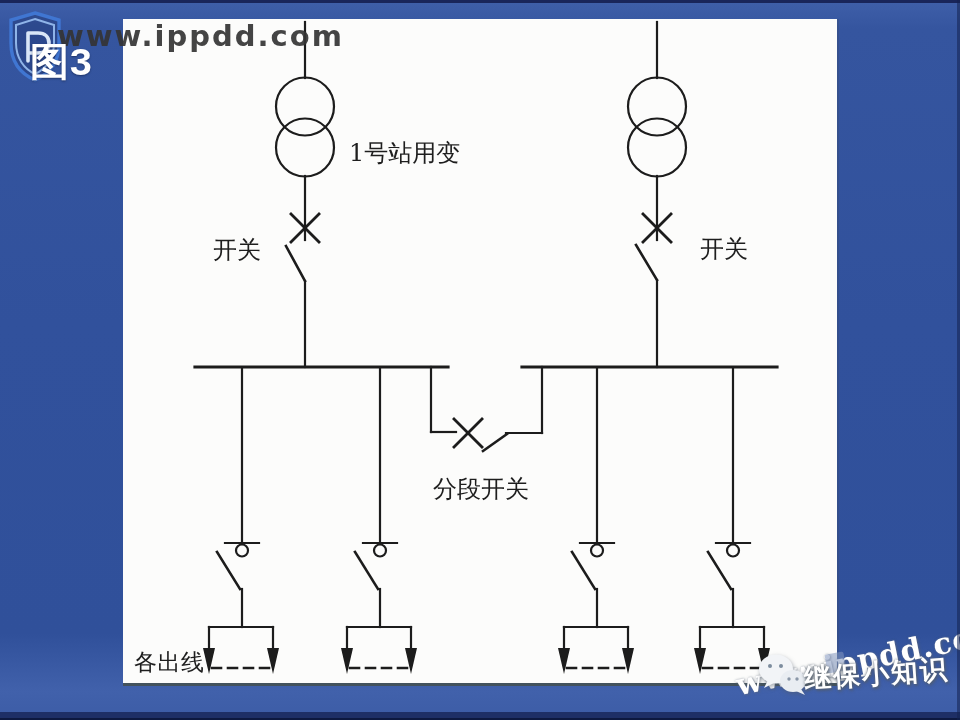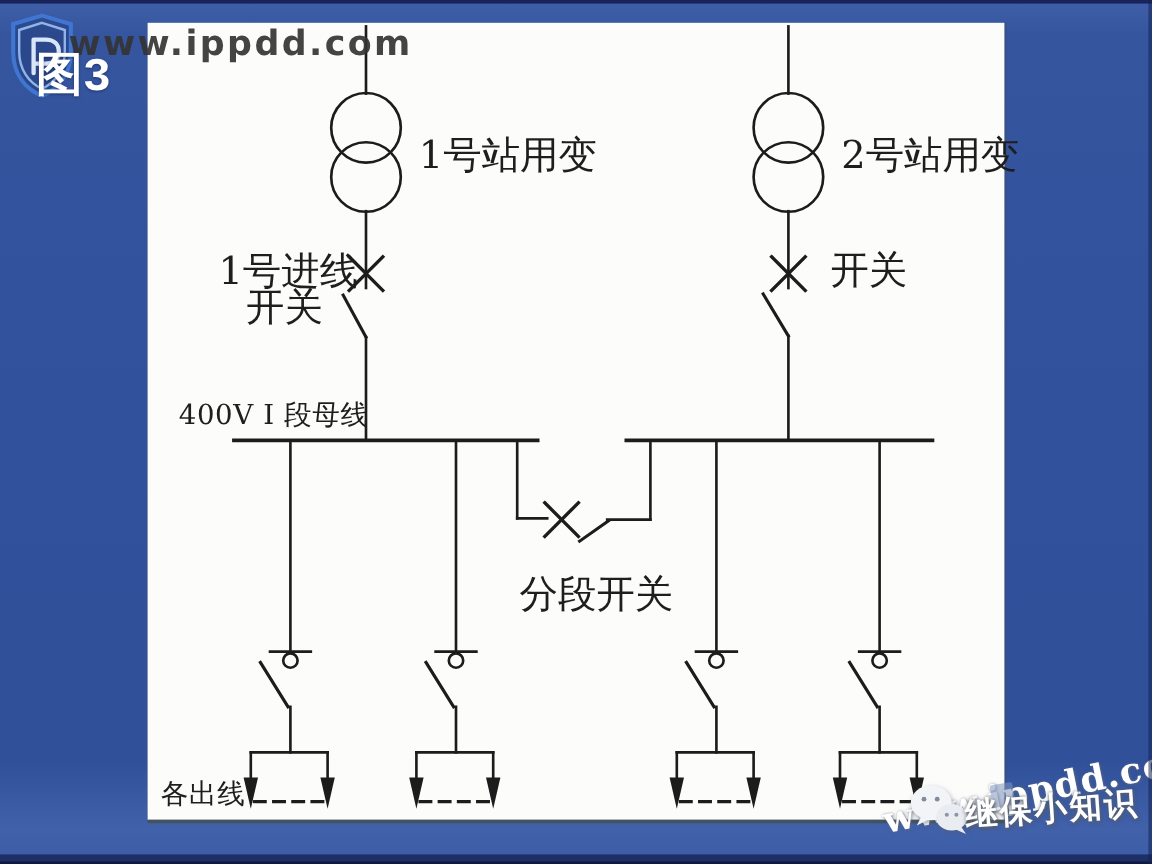--- a/index.html
+++ b/index.html
@@ -13,21 +13,21 @@
   .edge-right{position:absolute;right:0;top:0;width:3px;height:720px;background:rgba(20,34,80,.55);}
   .panel{
     position:absolute;left:123px;top:19px;width:714px;height:664px;
     background:#fcfcfb;box-shadow:0 3px 0 #43525c,2px 0 0 rgba(60,70,90,.25);
   }
   svg.diagram{position:absolute;left:0;top:0;width:960px;height:720px;}
   .lbl{
     position:absolute;color:#1e1e1e;white-space:nowrap;
     font-family:"DejaVu Serif","Liberation Serif",serif;
   }
-  .lbl-24{font-size:32px;line-height:30px;}
+  .lbl-24{font-size:24px;line-height:30px;margin-top:24px;}
   .lbl-23{font-size:23px;line-height:28px;letter-spacing:.5px;}
   .lbl-2line{text-align:center;width:110px;}
   .wm-top{
     position:absolute;left:57px;top:19px;
     font-family:"DejaVu Sans","Liberation Sans",sans-serif;
     font-weight:bold;font-size:29px;letter-spacing:2px;color:rgba(52,52,52,.92);
   }
   .fig-label{
     position:absolute;left:30px;top:35px;
     font-family:Liberation Mono, monospace;
@@ -119,33 +119,30 @@
       <line x1="542" y1="433" x2="542" y2="367"></line>
     </g>
 
     <use href="#feeder" transform="translate(242,0)"></use>
     <use href="#feeder" transform="translate(380,0)"></use>
     <use href="#feeder" transform="translate(597,0)"></use>
     <use href="#feeder" transform="translate(733,0)"></use>
   </svg>
 
   <div class="lbl lbl-24" style="left:349px;top:114px;">1号站用变</div>
-  <div class="lbl lbl-24" style="left:701px;top:114px;">2号站用变</div>
 
   <div class="lbl lbl-24 lbl-2line" style="left:182px;top:211px;">
-    <div>1号进线</div>
     <div>开关</div>
   </div>
   <div class="lbl lbl-24 lbl-2line" style="left:669px;top:210px;">
     <div>开关</div>
   </div>
 
-  <div class="lbl lbl-23" style="left:149px;top:332px;">400V I 段母线</div>
 
-  <div class="lbl lbl-24" style="left:433px;top:480px;">分段开关</div>
+  <div class="lbl lbl-24" style="left:433px;top:452px;font-family:Liberation Mono, monospace;">分段开关</div>
   <div class="lbl lbl-23" style="left:134px;top:648px;">各出线</div>
 
   <svg class="logo" width="60" height="74" viewBox="0 0 60 74">
     <path d="M30 4 L54 11 L54 34 C54 53 44 65 30 71 C16 65 6 53 6 34 L6 11 Z" fill="rgba(22,44,98,0.30)" stroke="#4076d2" stroke-width="3.4"></path>
     <path d="M30 10 L49 16 L49 34 C49 49 41 60 30 65 C19 60 11 49 11 34 L11 16 Z" fill="none" stroke="#8fb4e8" stroke-width="2"></path>
     <path d="M23 24 L23 52 M23 24 L33 24 C40 24 44 28 44 34 C44 40 40 44 33 44 L23 44" fill="none" stroke="#d9e6f8" stroke-width="3.6" stroke-linecap="round"></path>
   </svg>
 
   <div class="wm-top">www.ippdd.com</div>
   <div class="fig-label">图3</div>

